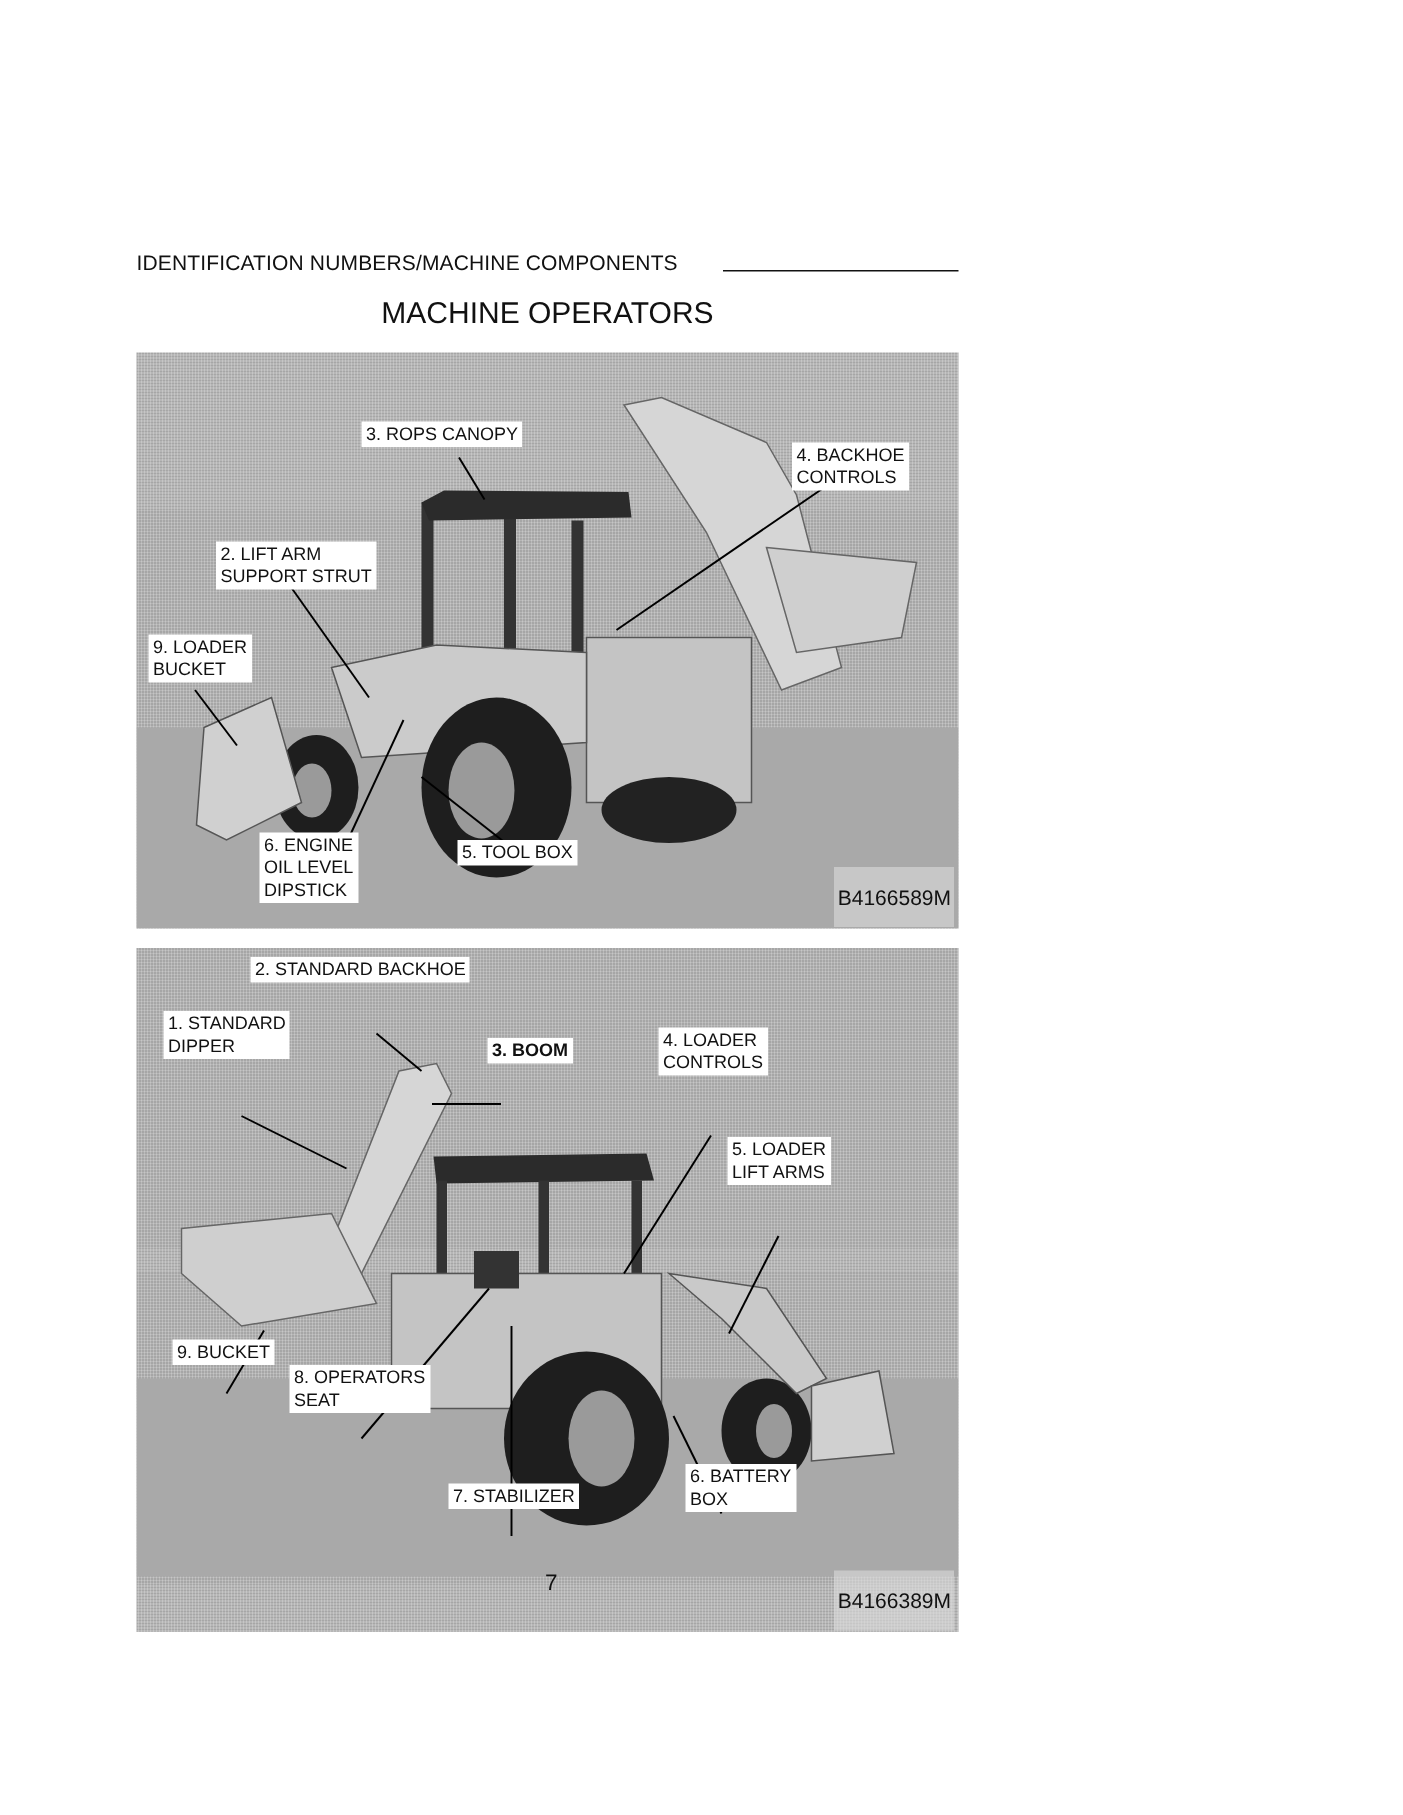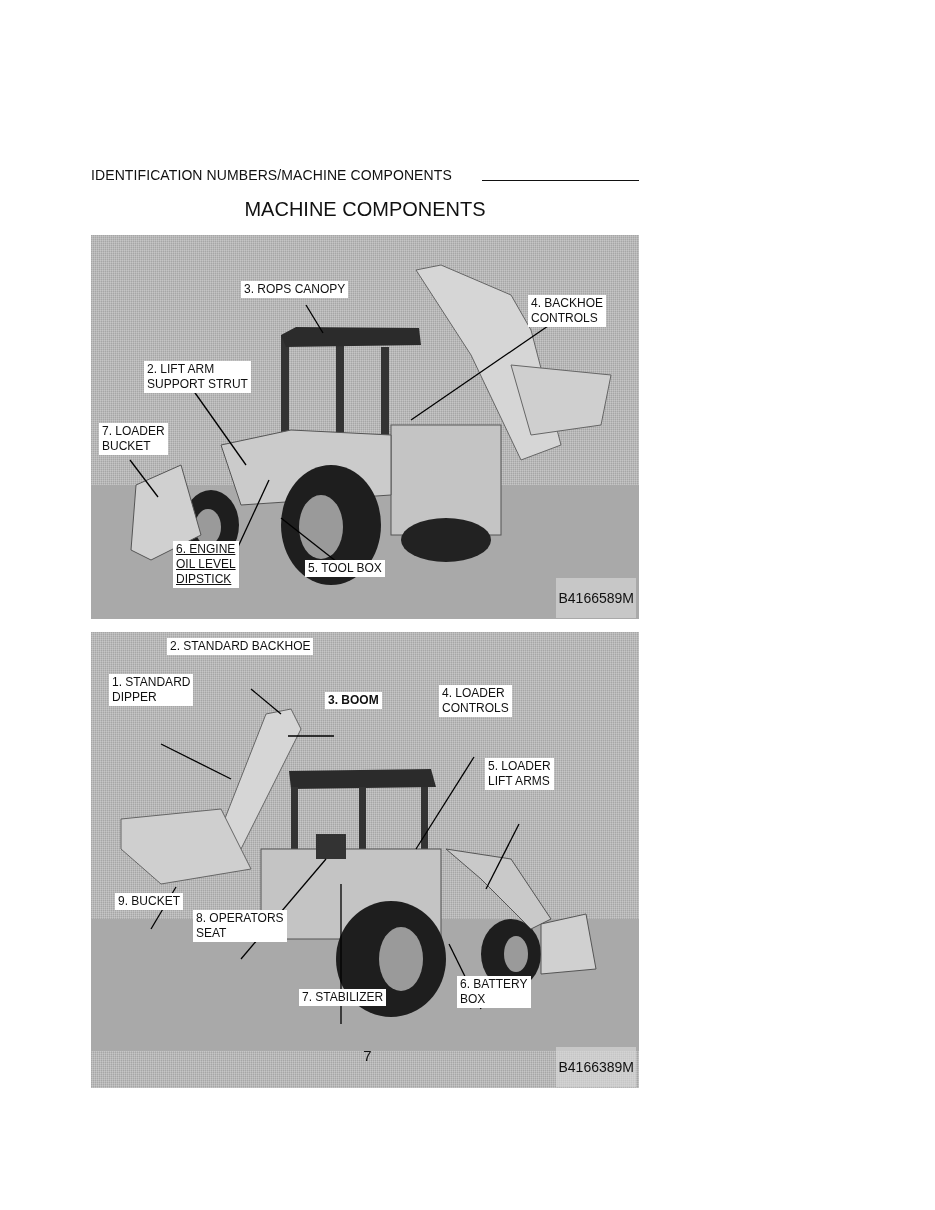--- a/index.html
+++ b/index.html
@@ -19,21 +19,21 @@
   .callout { position: absolute; background: #ffffff; font-size: 12px; line-height: 15px;
              padding: 1px 3px; white-space: pre; color: #111; }
   .fig-id { position: absolute; right: 3px; bottom: 1px; font-size: 14px; background: rgba(220,220,220,0.6); padding: 12px 2px; }
   .page-number { position: absolute; left: 0; width: 735px; top: 1047px; text-align: center; font-size: 15px; }
 </style>
 </head>
 <body>
 
 <div class="section-header">IDENTIFICATION NUMBERS/MACHINE COMPONENTS</div>
 <div class="section-rule"></div>
-<div class="page-title">MACHINE COMPONENTS</div>
+<div class="page-title">MACHINE OPERATORS</div>
 
 <div class="photo photo-1">
   <svg class="scene" viewBox="0 0 548 384">
 
     <rect x="0" y="250" width="548" height="134" fill="#a9a9a9"></rect>
 
     <polygon points="325,35 350,30 420,60 440,95 470,210 430,225 380,120" fill="#d6d6d6" stroke="#666" stroke-width="1"></polygon>
     <polygon points="420,130 520,140 510,190 440,200" fill="#cfcfcf" stroke="#666" stroke-width="1"></polygon>
 
     <rect x="300" y="190" width="110" height="110" fill="#c4c4c4" stroke="#555"></rect>
@@ -63,23 +63,23 @@
       <line x1="39" y1="225" x2="67" y2="262"></line>
       <line x1="140" y1="327" x2="178" y2="245"></line>
       <line x1="246" y1="327" x2="190" y2="283"></line>
     </g>
   </svg>
   <div class="callout" style="left:150px; top:46px;">3. ROPS CANOPY</div>
   <div class="callout" style="left:437px; top:60px;">4. BACKHOE
 CONTROLS</div>
   <div class="callout" style="left:53px; top:126px;">2. LIFT ARM
 SUPPORT STRUT</div>
-  <div class="callout" style="left:8px; top:188px;">7. LOADER
+  <div class="callout" style="left:8px; top:188px;">9. LOADER
 BUCKET</div>
-  <div class="callout" style="left:82px; top:306px;text-decoration:underline;">6. ENGINE
+  <div class="callout" style="left:82px; top:320px;">6. ENGINE
 OIL LEVEL
 DIPSTICK</div>
   <div class="callout" style="left:214px; top:325px;">5. TOOL BOX</div>
   <div class="fig-id">B4166589M</div>
 </div>
 
 <div class="photo photo-2">
   <svg class="scene" viewBox="0 0 548 382">
     <rect x="0" y="250" width="548" height="132" fill="#a9a9a9"></rect>
 

